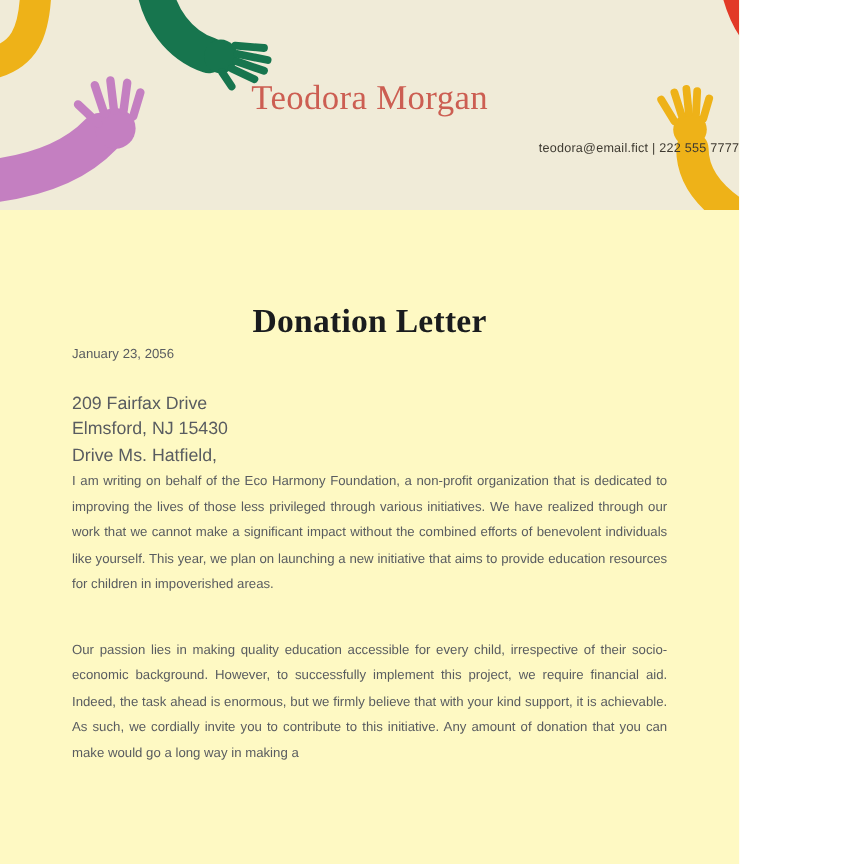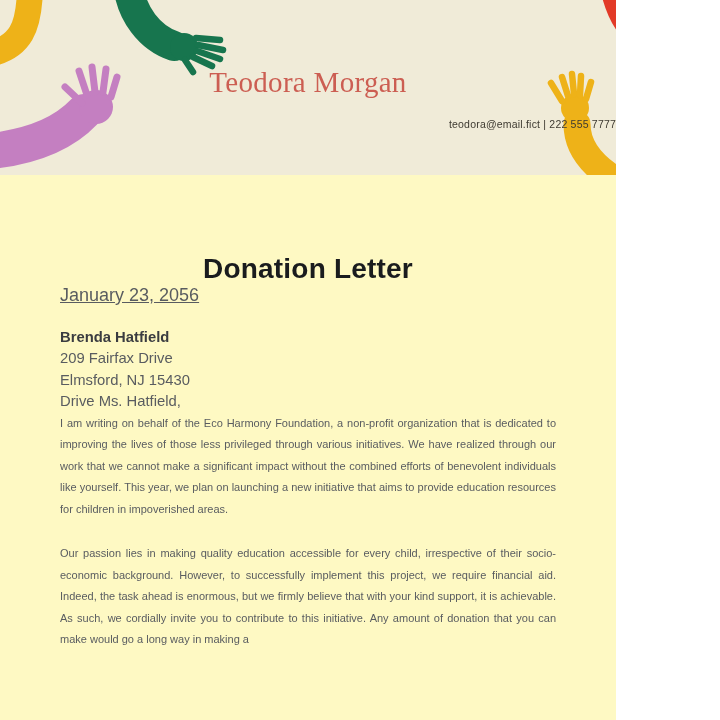--- a/index.html
+++ b/index.html
@@ -17,31 +17,31 @@
     color:#cc5e52; letter-spacing:0.3px;
   }
   .contact {
     position:absolute; top:108px; left:0; width:100%; text-align:right;
     font-size:10.5px; font-weight:400; color:#3e3a31; letter-spacing:0.2px;margin-top:10px;
   }
   .content { padding:78px 60px 0 60px; }
   .content p { margin:0; }
   .title {
     margin:0; text-align:center; font-size:28px; line-height:32px;
-    font-weight:700; color:#1a1c1e; letter-spacing:0.2px;
+    font-weight:700; color:#1a1c1e; letter-spacing:0.2px;font-family:Liberation Serif, serif;
   }
-  .date { margin-top:12px; font-size:18px; line-height:21.5px; color:#595c60;text-decoration:underline; }
+  .date { margin-top:12px; font-size:11px; line-height:21.5px; color:#595c60; }
   .recipient { margin-top:20px; font-size:14.8px; line-height:21.5px; color:#595c60; }
   .recipient .bold { font-weight:700; color:#3a3c40; }
   .salutation { margin-top:20px; font-size:14.8px; line-height:21.5px; color:#595c60; }
   .para {
     margin-top:25px; font-size:11px; line-height:21.5px; color:#595c60;
     text-align:justify;
   }
-  .para.second { margin-top:23px; }
+  .para.second { margin-top:33px; }
 </style>
 </head>
 <body>
 
 <div class="page">
 
   <div class="header">
     <svg class="hands-svg" viewBox="0 0 720 175">
 
       <g stroke="#eeb218" fill="#eeb218">
@@ -99,21 +99,20 @@
       </g>
     </svg>
     <div class="brand">Teodora Morgan</div>
     <div class="contact">teodora@email.fict | 222 555 7777</div>
   </div>
 
   <div class="content">
     <h1 class="title">Donation Letter</h1>
     <p class="date">January 23, 2056</p>
     <div class="recipient">
-      <div class="bold">Brenda Hatfield</div>
       <div>209 Fairfax Drive</div>
       <div>Elmsford, NJ 15430</div>
     </div>
     <p class="salutation">Drive Ms. Hatfield,</p>
     <p class="para">I am writing on behalf of the Eco Harmony Foundation, a non-profit organization that is dedicated to improving the lives of those less privileged through various initiatives. We have realized through our work that we cannot make a significant impact without the combined efforts of benevolent individuals like yourself. This year, we plan on launching a new initiative that aims to provide education resources for children in impoverished areas.</p>
     <p class="para second">Our passion lies in making quality education accessible for every child, irrespective of their socio-economic background. However, to successfully implement this project, we require financial aid. Indeed, the task ahead is enormous, but we firmly believe that with your kind support, it is achievable. As such, we cordially invite you to contribute to this initiative. Any amount of donation that you can make would go a long way in making a</p>
   </div>
 
 </div>
 

